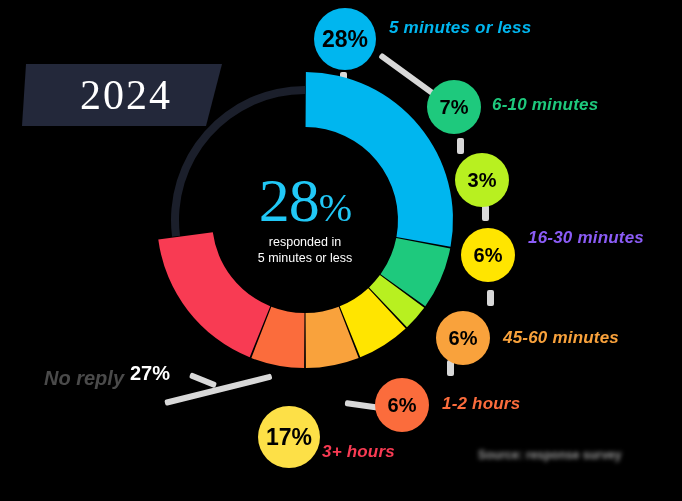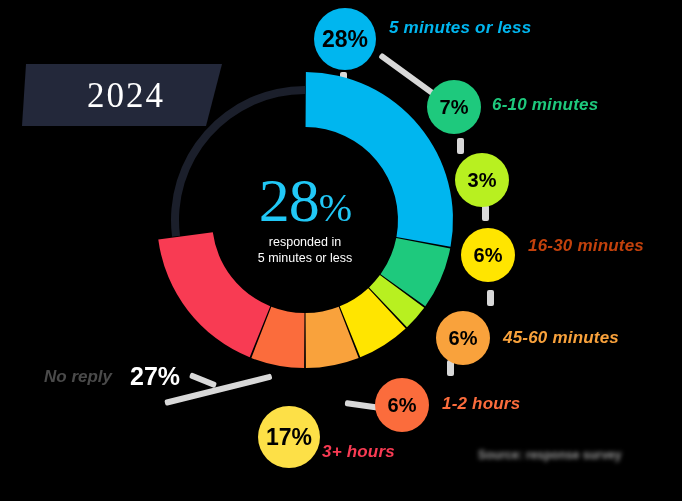--- a/index.html
+++ b/index.html
@@ -26,21 +26,21 @@
     z-index: 3;
   }
   .ribbon-text {
     position: absolute;
     left: 46px; top: 62px;
     width: 160px; height: 66px;
     z-index: 4;
     display: flex; align-items: center; justify-content: center;
     color: #ffffff;
     font-family: "Liberation Serif", serif;
-    font-size: 35px;
+    font-size: 42px;
     letter-spacing: 2px;
     line-height: 1;
   }
 
   
   .donut-wrap {
     position: absolute;
     left: 155px; top: 70px;
     width: 300px; height: 300px;
     z-index: 2;
@@ -101,30 +101,30 @@
     border-radius: 2px;
   }
   .stub { width: 7px; height: 16px; }
 
   
   .noreply-label {
     position: absolute;
     left: 44px; top: 367px;
     color: #4a4a4a;
     font-weight: bold;
-    font-size: 17px;
+    font-size: 20px;
     font-style: italic;
     z-index: 6;
   }
   .noreply-pct {
     position: absolute;
     left: 130px; top: 362px;
     color: #ffffff;
     font-weight: bold;
-    font-size: 25px;
+    font-size: 20px;
     z-index: 6;
   }
 
   
   .footer-note {
     position: absolute;
     left: 478px; top: 448px;
     width: 196px; height: 18px;
     color: #9a9a9a;
     font-size: 12px;
@@ -187,21 +187,21 @@
   </div>
   <div class="cat-label" style="left:492px; top:95px; color:#1ec97d;">6-10 minutes</div>
 
   <div class="badge mid" style="left:455px; top:153px; background:#b8f020;">
     <span>3%</span>
   </div>
 
   <div class="badge mid" style="left:461px; top:228px; background:#ffe500;">
     <span>6%</span>
   </div>
-  <div class="cat-label" style="left:528px; top:236px; color:#c2410c;">16-30 minutes</div>
+  <div class="cat-label" style="left:528px; top:228px; color:#8b5cf6;">16-30 minutes</div>
 
   <div class="badge mid" style="left:436px; top:311px; background:#f9a23c;">
     <span>6%</span>
   </div>
   <div class="cat-label" style="left:503px; top:328px; color:#f9a23c;">45-60 minutes</div>
 
   <div class="badge mid" style="left:375px; top:378px; background:#fb6c3c;">
     <span>6%</span>
   </div>
   <div class="cat-label" style="left:442px; top:394px; color:#fb6c3c;">1-2 hours</div>

